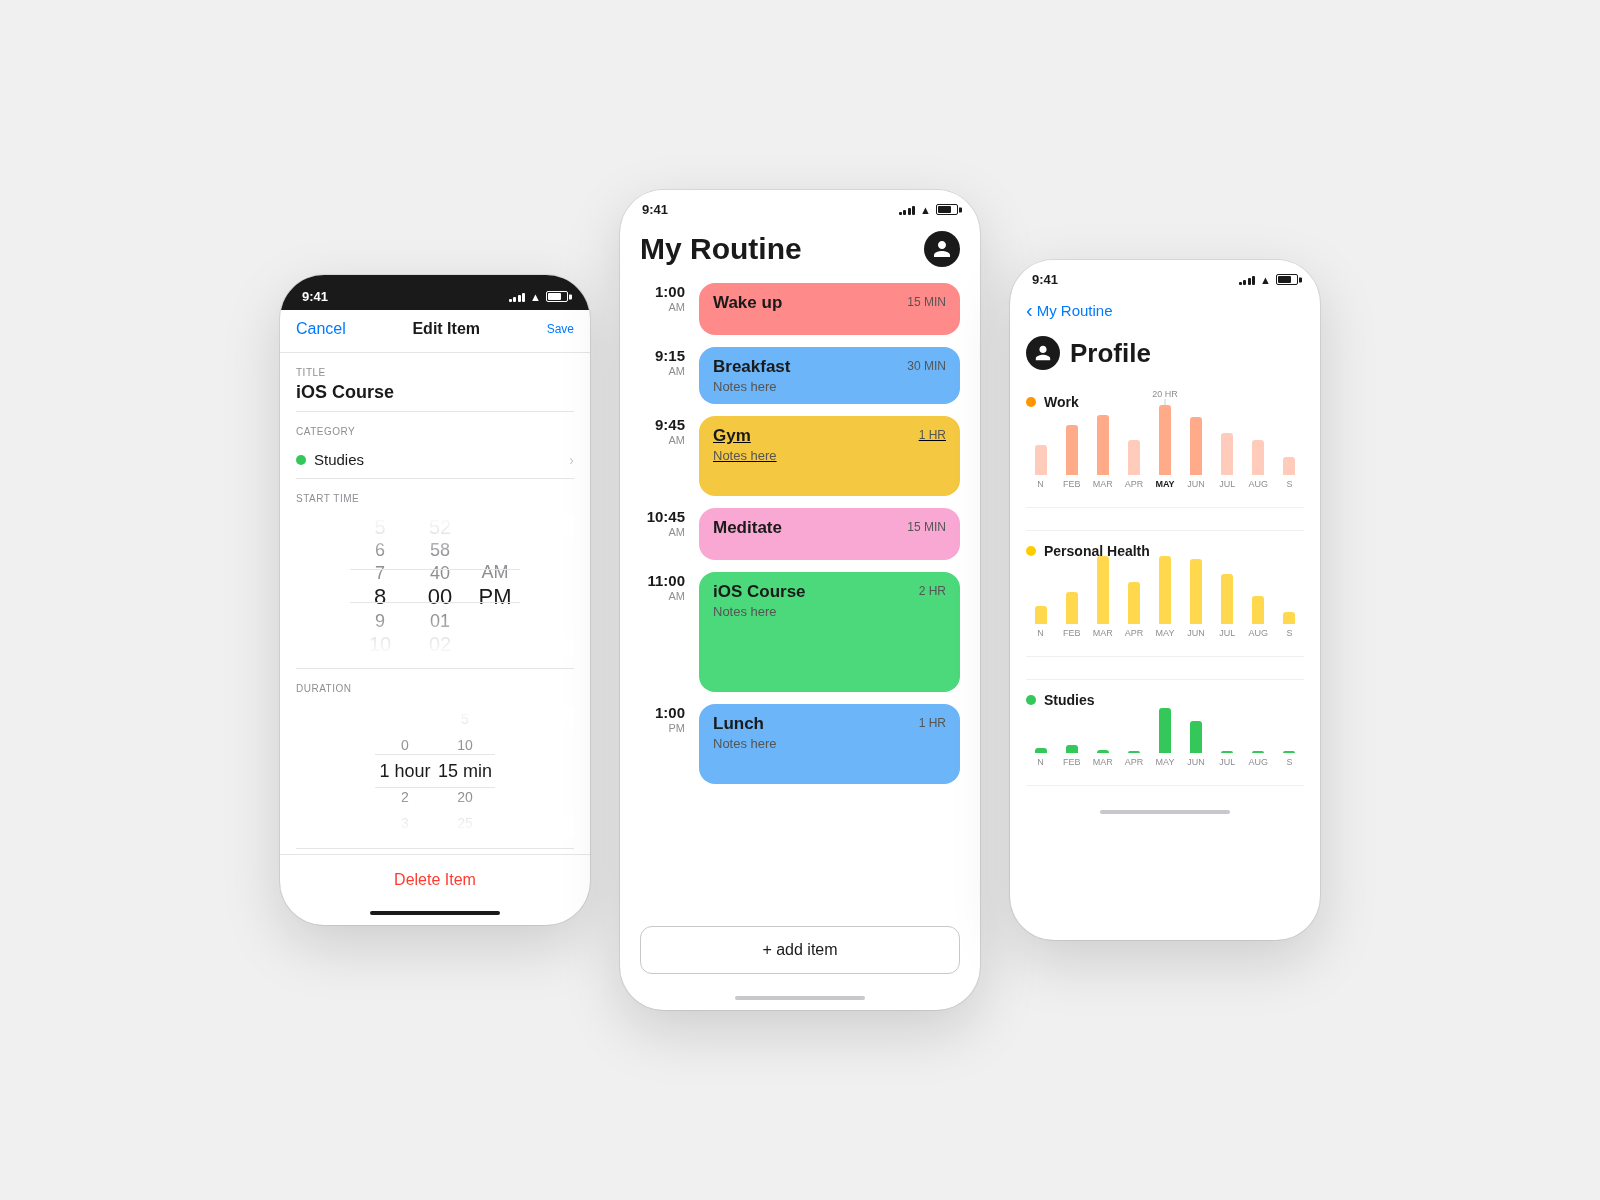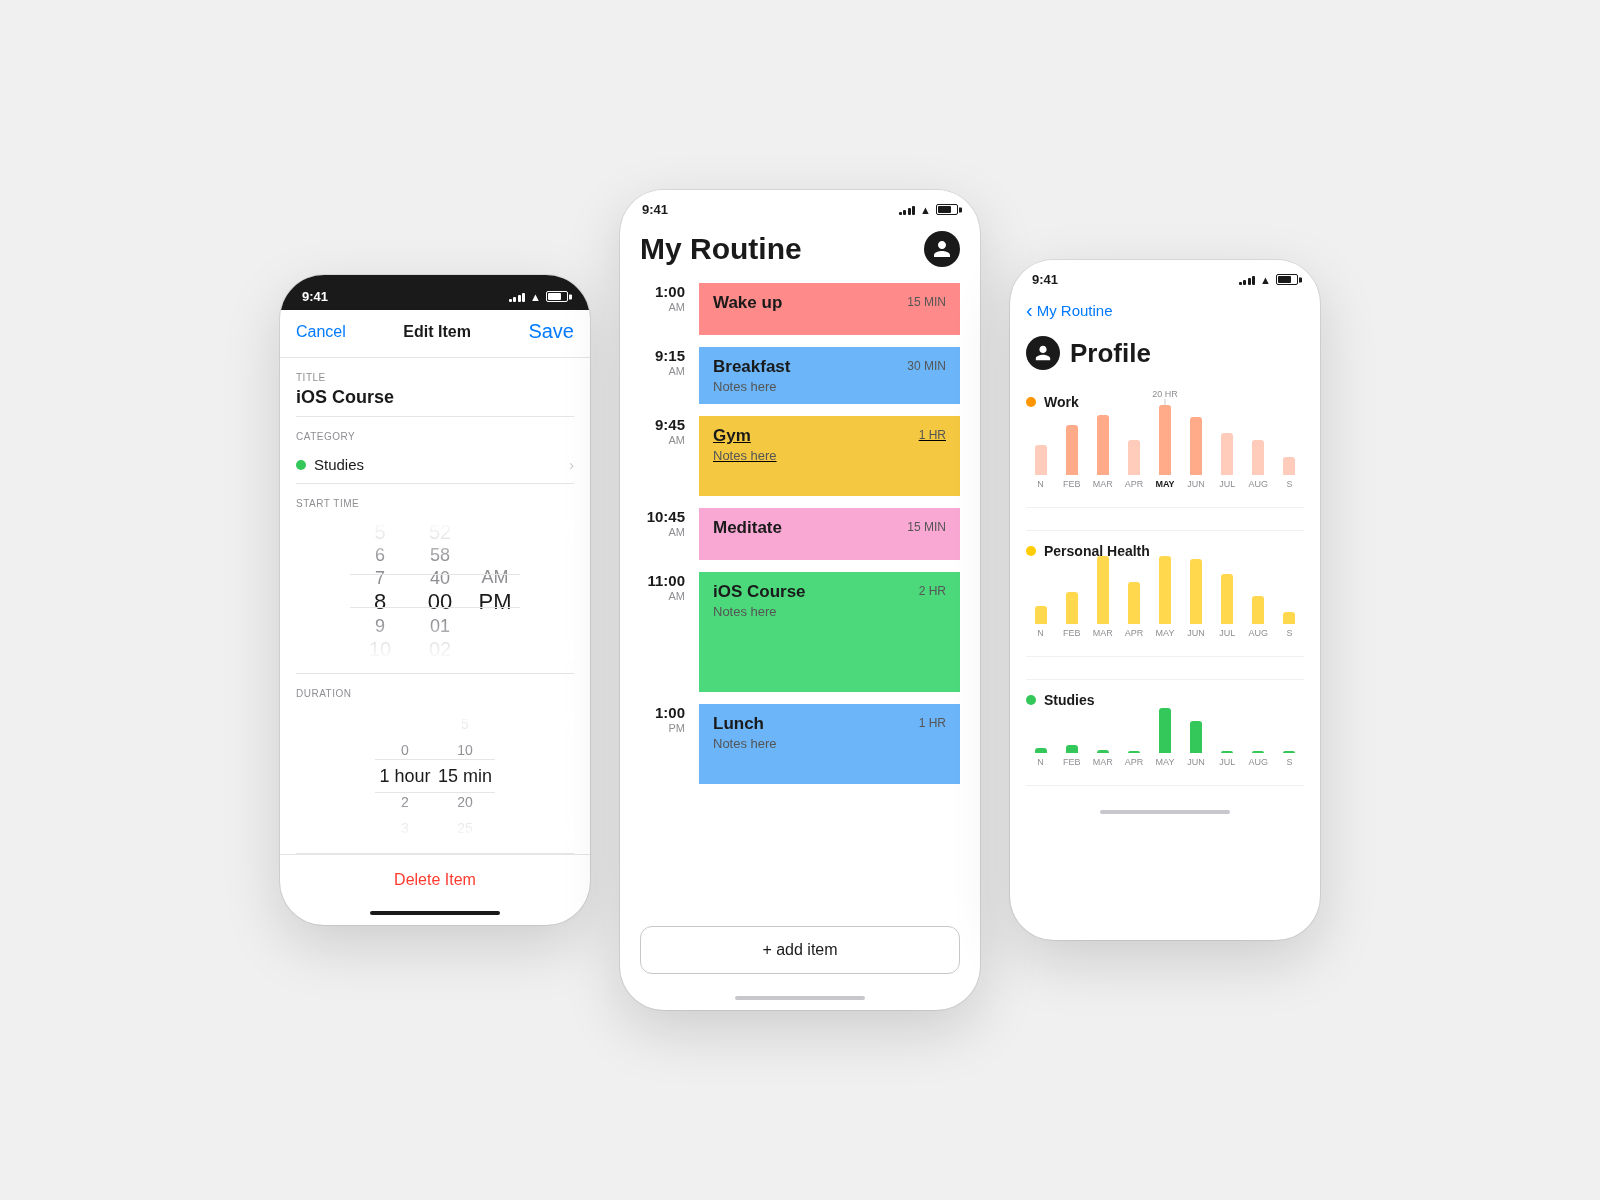--- a/index.html
+++ b/index.html
@@ -140,21 +140,21 @@
     }
 
     .edit-nav-title {
       font-size: 16px;
       font-weight: 600;
       color: #1a1a1a;
     }
 
     .edit-nav-save {
       color: #007AFF;
-      font-size: 20px;
+      font-size: 12px;
     }
 
     .edit-content {
       padding: 0 16px;
       flex: 1;
       overflow: hidden;
     }
 
     .field-label {
       font-size: 10px;
@@ -338,21 +338,21 @@
     }
 
     .time-label .ampm {
       font-size: 11px;
       color: #8e8e93;
       font-weight: 400;
     }
 
     .routine-card {
       flex: 1;
-      border-radius: 0;
+      border-radius: 16px;
       padding: 10px 14px;
       min-height: 52px;
     }
 
     .card-header {
       display: flex;
       justify-content: space-between;
       align-items: flex-start;
     }
 

